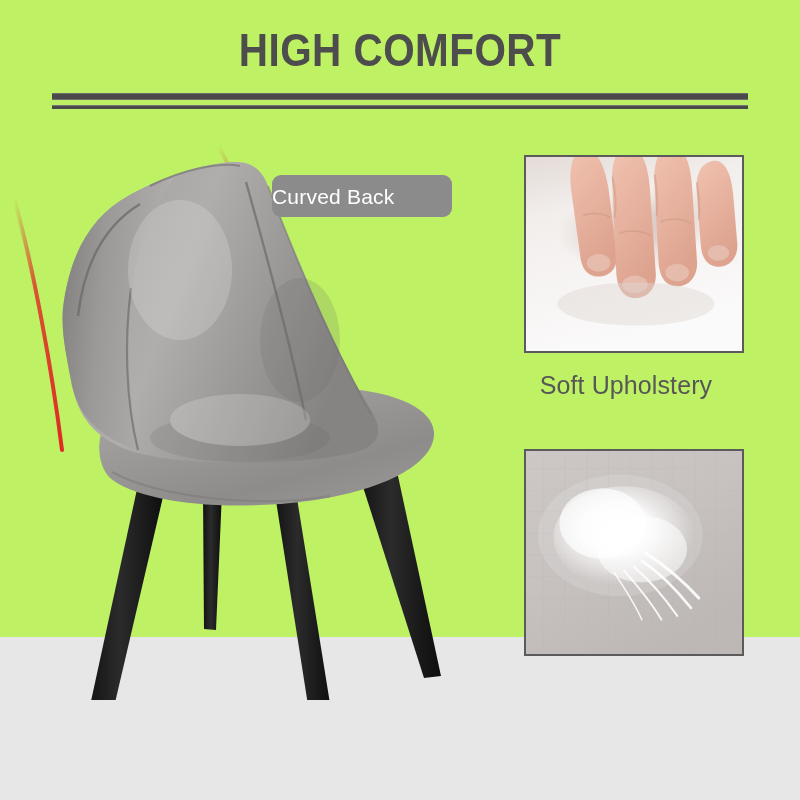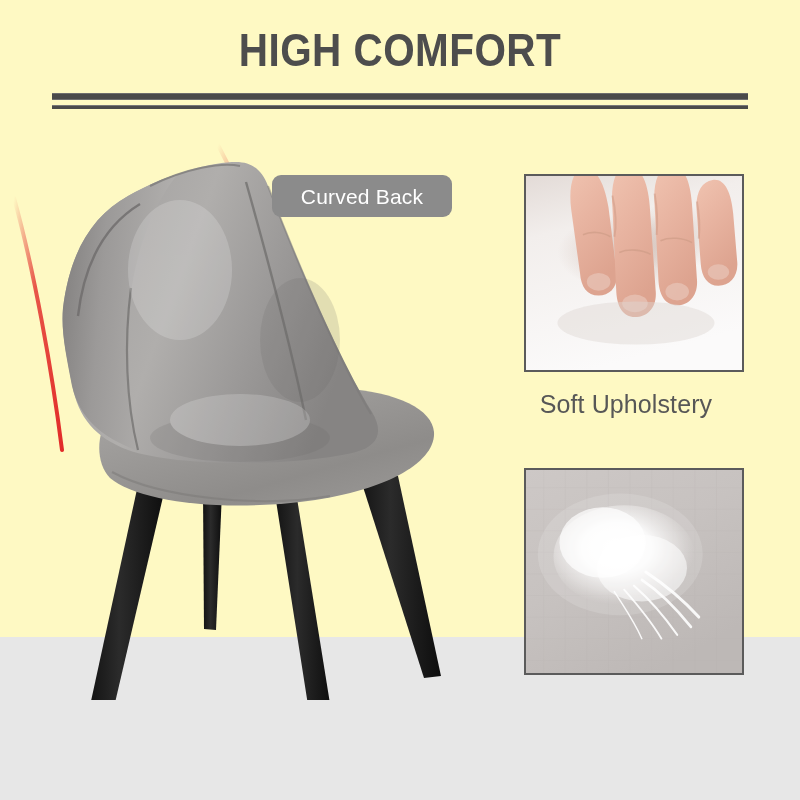--- a/index.html
+++ b/index.html
@@ -11,21 +11,21 @@
     height: 800px;
     background: #ffffff;
     font-family: "Liberation Sans", sans-serif;
     overflow: hidden;
     position: relative;
   }
   #infographic {
     position: relative;
     width: 800px;
     height: 800px;
-    background: #fef9c3;
+    background: #bef264;
     overflow: hidden;
   }
 
   
   .floor-band {
     position: absolute;
     left: 0;
     top: 637px;
     width: 800px;
     height: 163px;
@@ -90,35 +90,33 @@
   .badge {
     position: absolute;
     left: 272px;
     top: 175px;
     width: 180px;
     height: 42px;
     background: #8b8b8b;
     border-radius: 9px;
     display: flex;
     align-items: center;
-    justify-content: center;
   }
   .badge-label {
     color: #ffffff;
     font-size: 21px;
     line-height: 21px;
     letter-spacing: 0.2px;
     font-weight: normal;
   }
 
   
   .feature {
     position: absolute;
     width: 204px;
-    margin-top: 19px;
   }
   .feature-a { left: 524px; top: 155px; }
   .feature-b { left: 524px; top: 449px; }
 
   .frame {
     width: 220px;
     height: 198px;
     box-sizing: border-box;
     border: 2px solid #5b5b5b;
     overflow: hidden;

